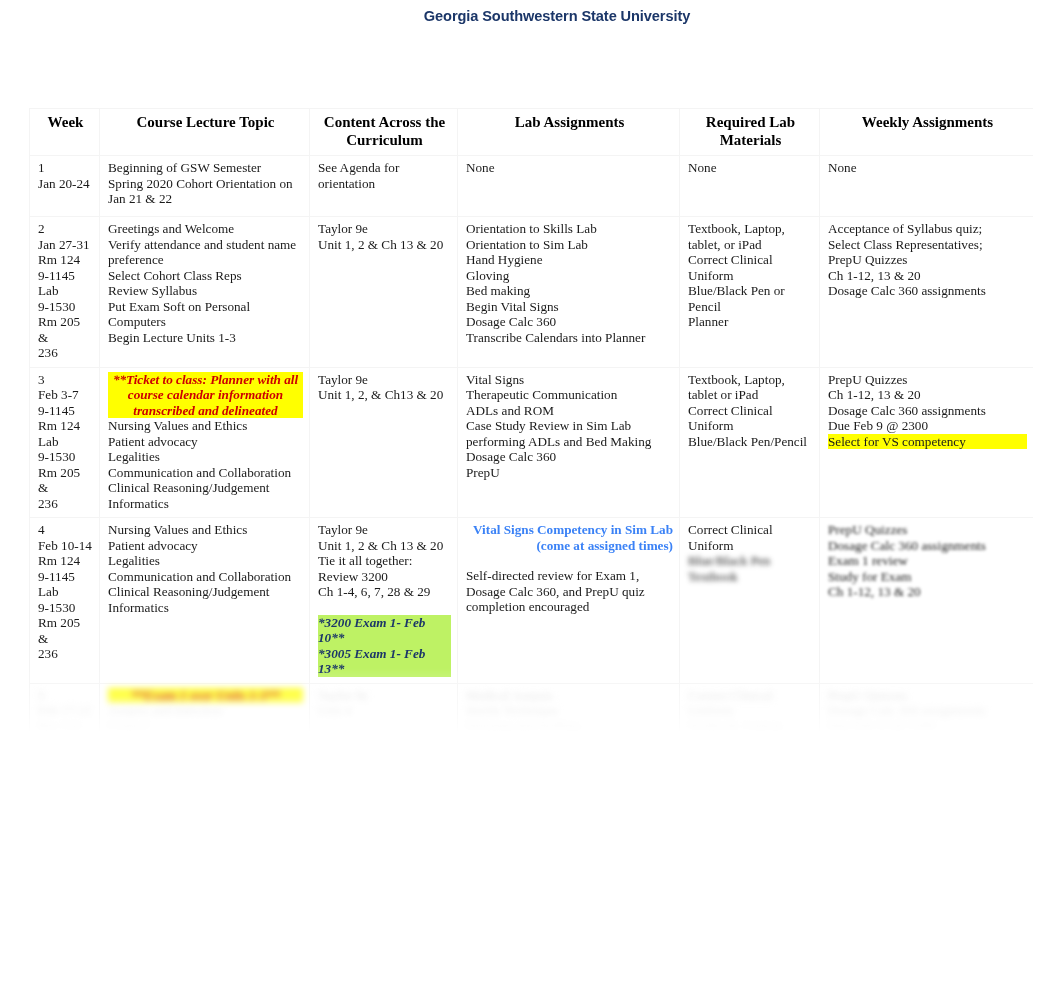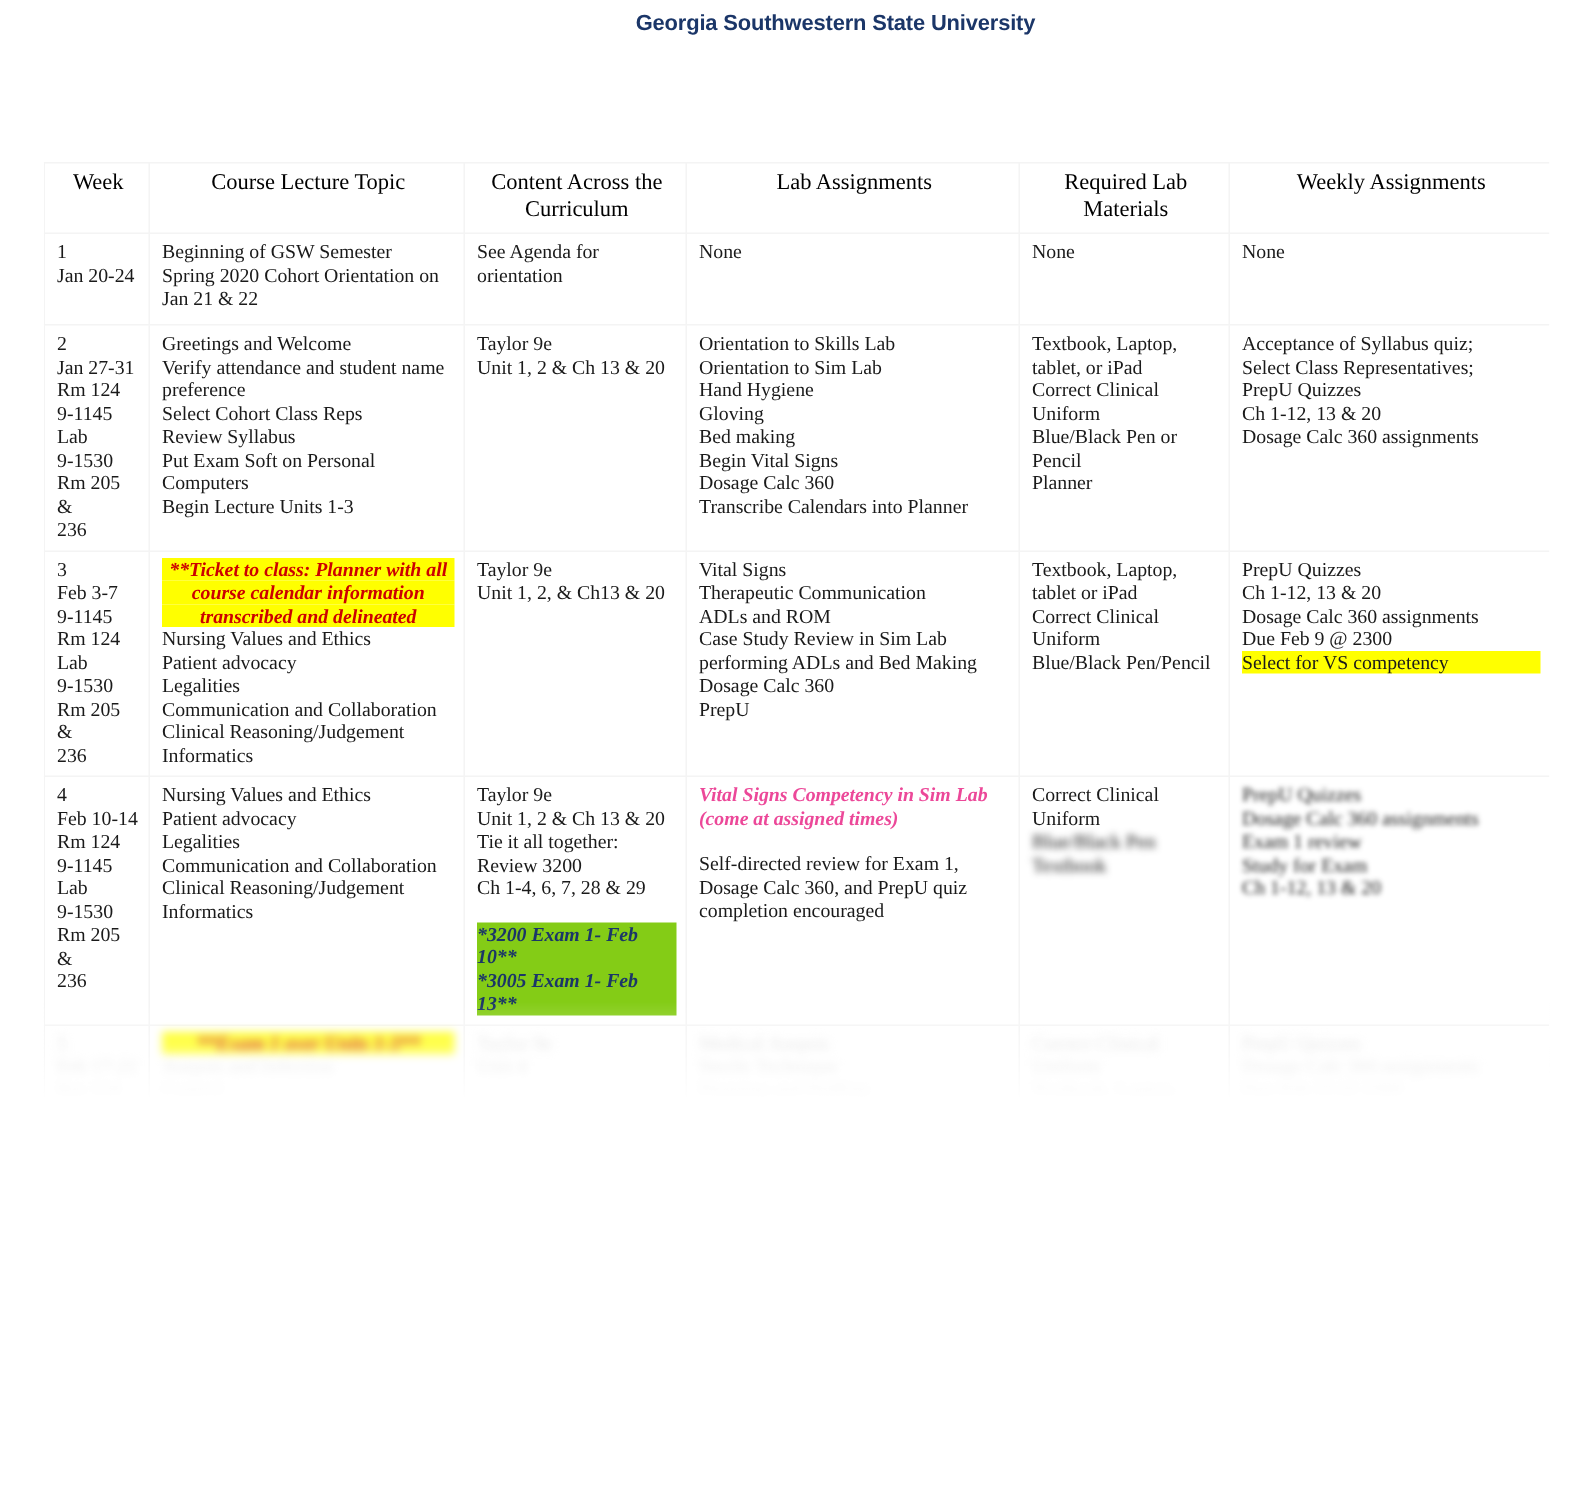--- a/index.html
+++ b/index.html
@@ -76,21 +76,21 @@
   
   col.c-week   { width: 70px; }
   col.c-topic  { width: 210px; }
   col.c-content{ width: 148px; }
   col.c-lab    { width: 222px; }
   col.c-mats   { width: 140px; }
   col.c-weekly { width: 214px; }
 
   thead th {
     text-align: center;
-    font-weight: normal;
+    font-weight: bold;
     font-size: 15px;
     line-height: 18px;
     color: #000000;
     padding-top: 9px;
     padding-bottom: 30px;
     border-color: #f2f2f2;
   }
 
   td .cell {
     font-size: 13.2px;
@@ -108,29 +108,29 @@
     color: #cc0000;
     font-weight: bold;
     font-style: italic;
     text-align: center;
   }
   .hl-yellow-plain {
     background: #ffff00;
     color: #1a1a1a;
   }
   .hl-green {
-    background: #84cc16;
+    background: #bef264;
     color: #1b3668;
     font-weight: bold;
     font-style: italic;
   }
   .navy-bold-italic {
-    color: #ec4899;
+    color: #3b82f6;
     font-weight: bold;
-    font-style: italic;
+    text-align: right;
   }
   .spacer { display: block; height: 15px; }
 
   
   .faded-1 { color: #d2d2d2; filter: blur(1.6px); }
   .faded-2 { color: #dcdcdc; filter: blur(2.6px); }
 
   tr.row-faded td .cell { color: #dcdcdc; filter: blur(3.0px); }
 
   

